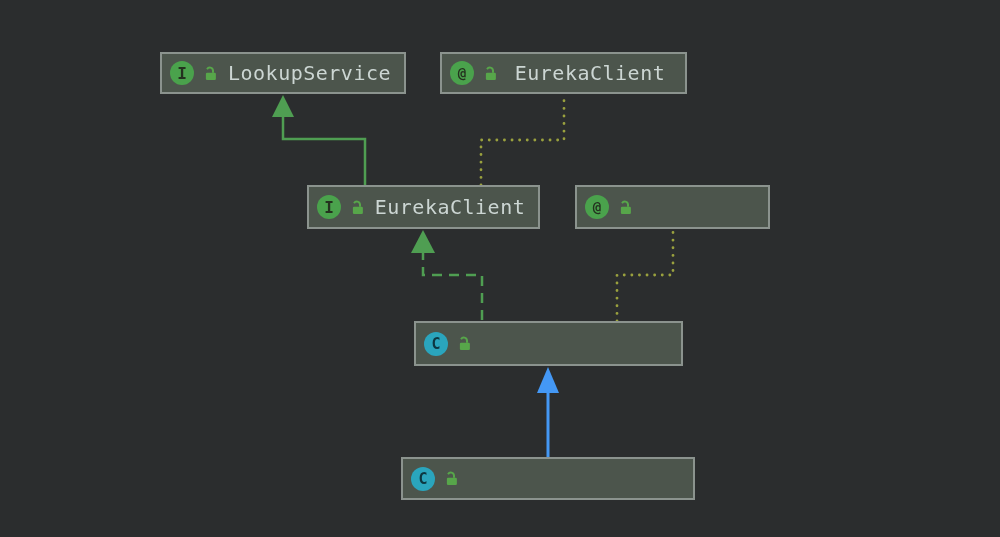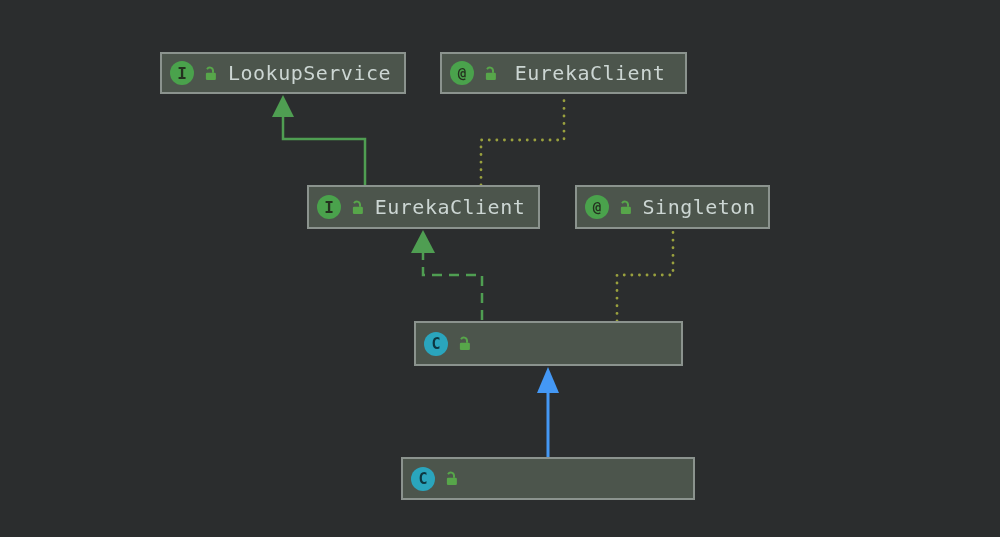--- a/index.html
+++ b/index.html
@@ -95,21 +95,20 @@
     </svg>
     <span class="label">EurekaClient</span>
   </div>
 
   <div class="node" id="node-singleton">
     <span class="badge kind-annotation">@</span>
     <svg class="lock" width="17" height="17" viewBox="0 0 16 16">
       <path d="M11.3 7.4 V5.2 a3 3 0 0 0 -5.6 -1.3" fill="none" stroke="#57a64a" stroke-width="1.9"></path>
       <rect x="4.6" y="7.2" width="9.4" height="6.9" rx="1.2" fill="#57a64a"></rect>
     </svg>
-    <span class="label">Singleton</span>
   </div>
 
   <div class="node" id="node-discoveryclient">
     <span class="badge kind-class">C</span>
     <svg class="lock" width="17" height="17" viewBox="0 0 16 16">
       <path d="M11.3 7.4 V5.2 a3 3 0 0 0 -5.6 -1.3" fill="none" stroke="#57a64a" stroke-width="1.9"></path>
       <rect x="4.6" y="7.2" width="9.4" height="6.9" rx="1.2" fill="#57a64a"></rect>
     </svg>
   </div>
 

